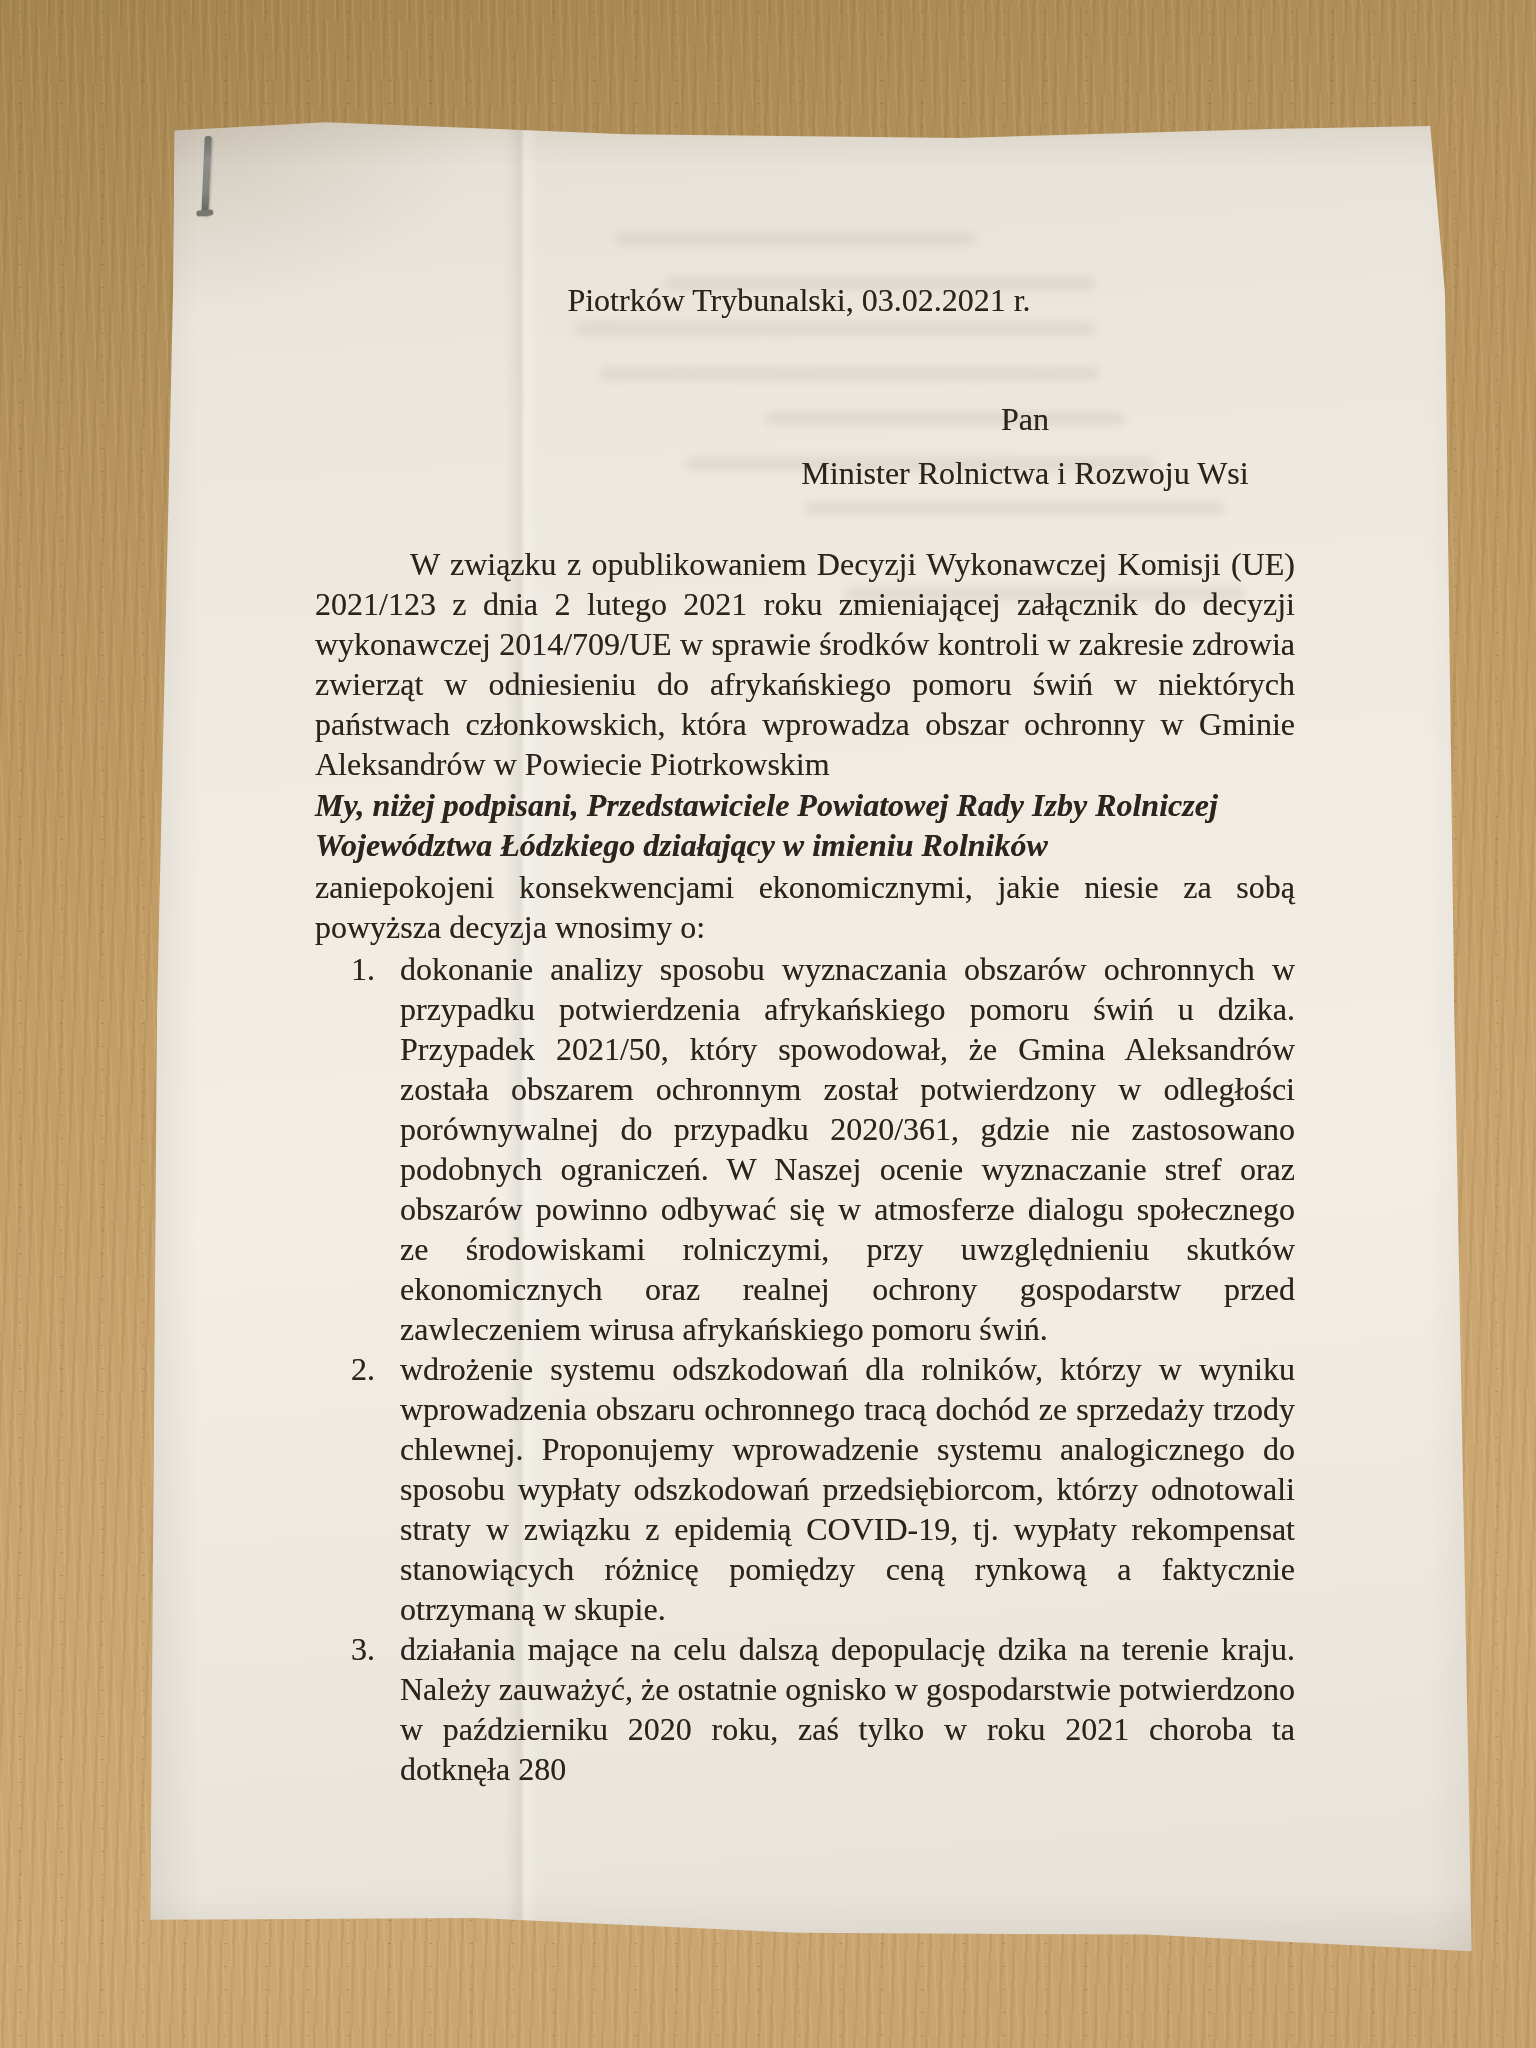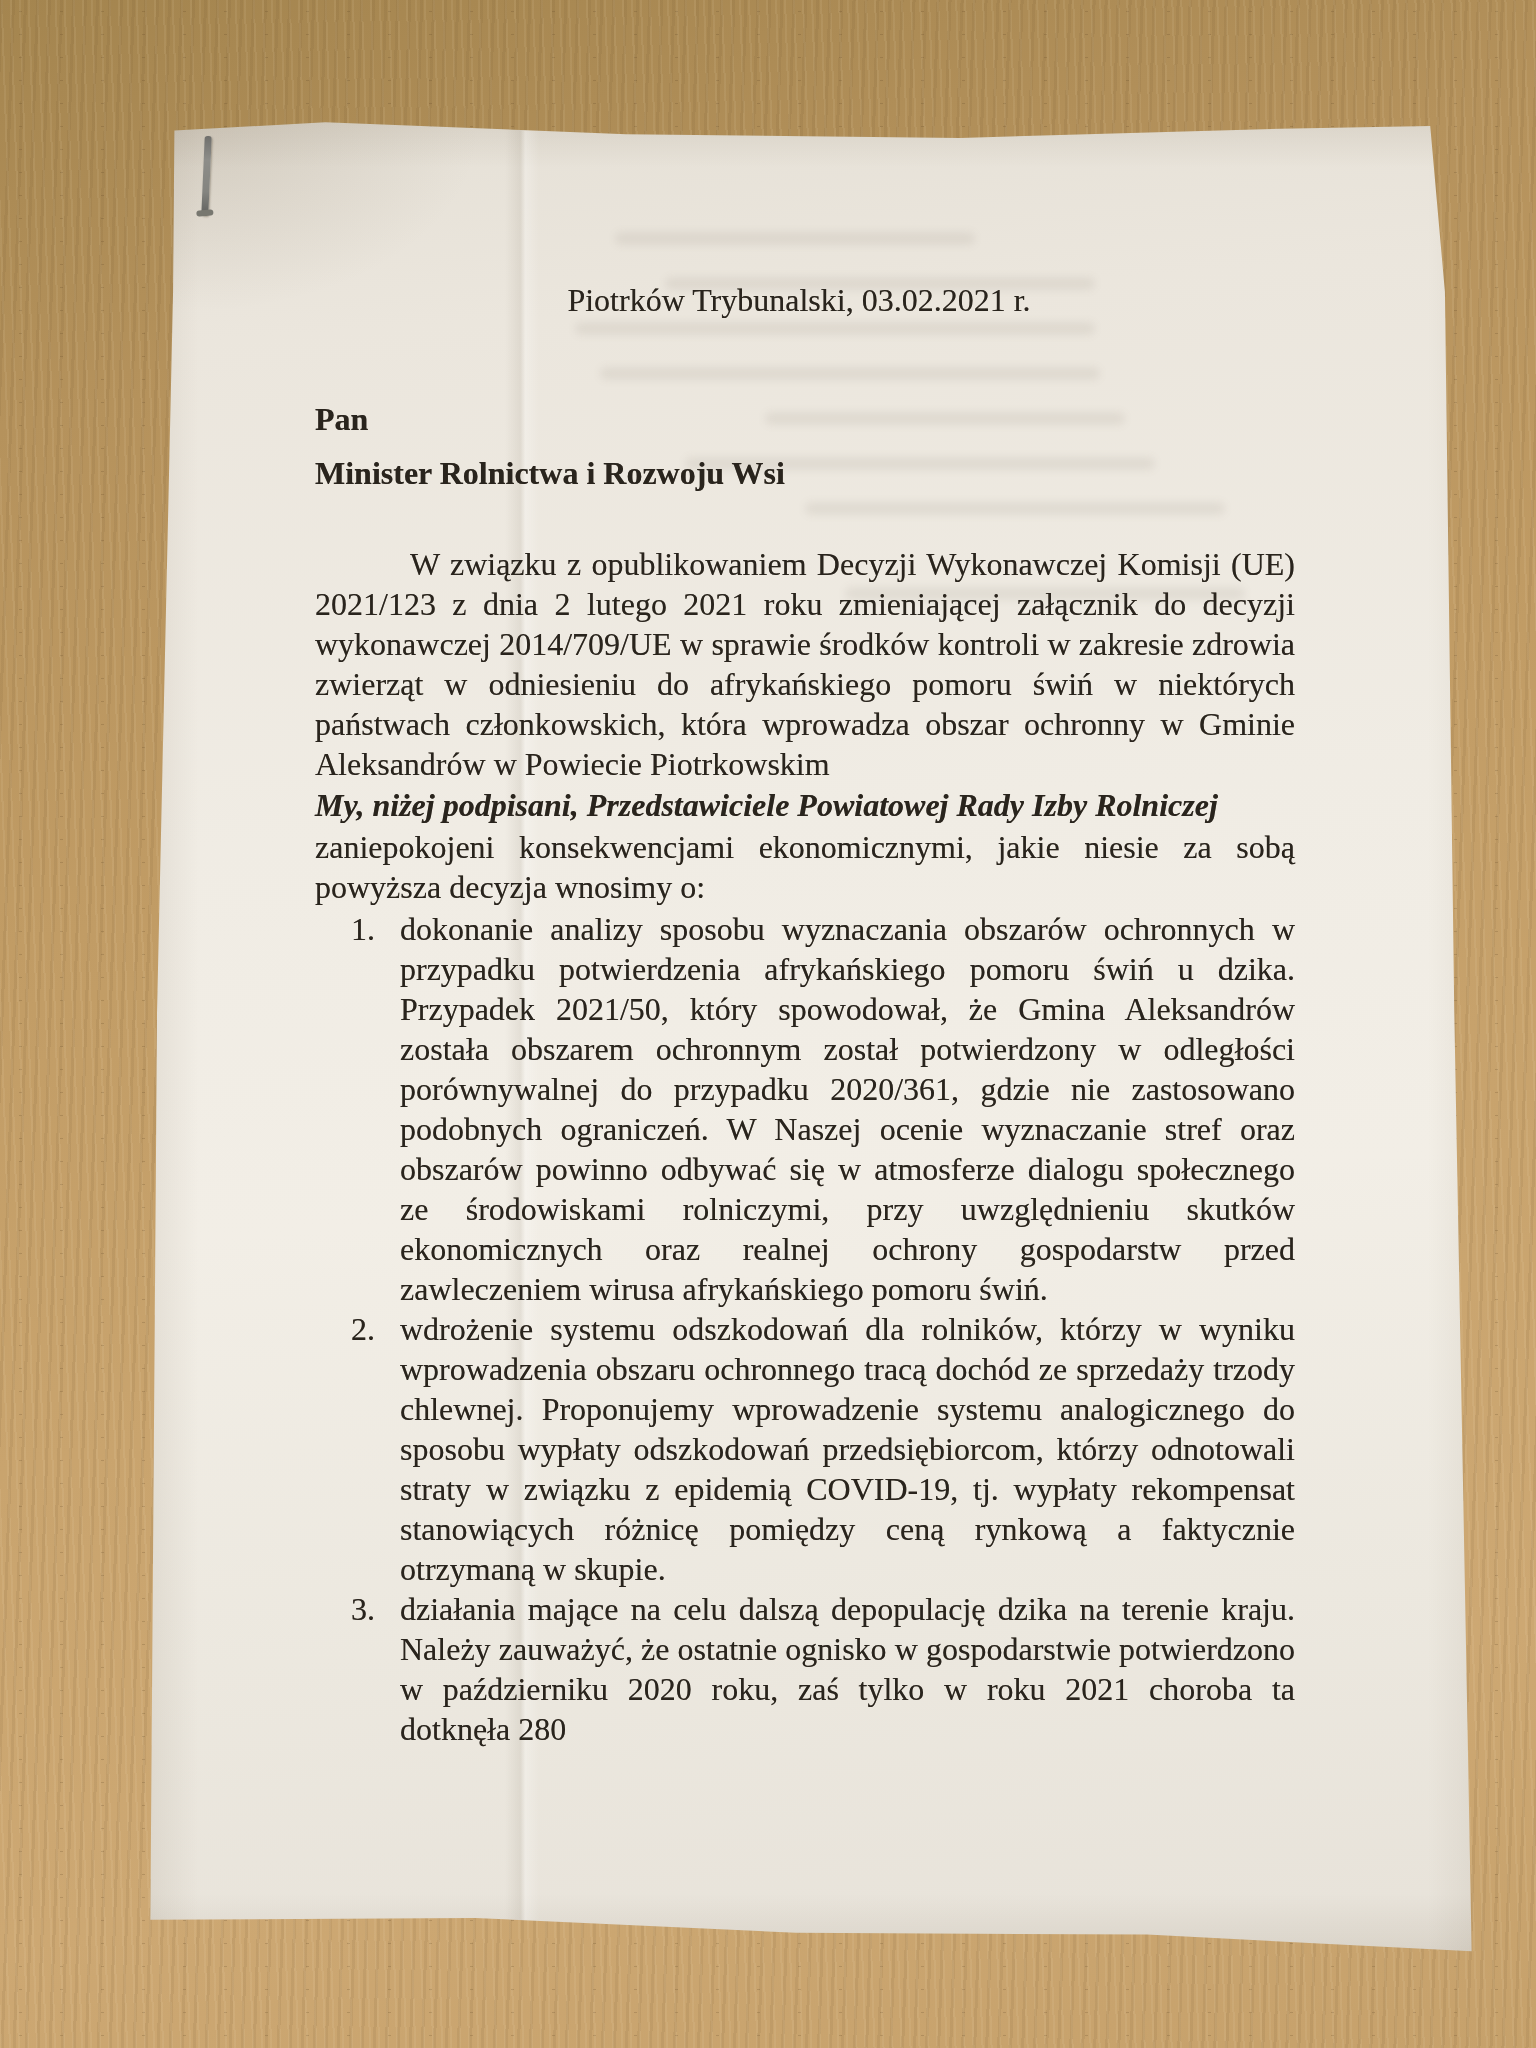--- a/index.html
+++ b/index.html
@@ -56,21 +56,21 @@
     background:rgba(106,96,80,0.45);opacity:0.22;filter:blur(4px);
     pointer-events:none;
   }
   
   .content{
     position:absolute;left:170px;top:0;width:980px;
     color:#29241d;font-size:32px;line-height:40px;
     text-shadow:0 0 0.6px rgba(57,46,33,0.55);
   }
   .dateline{margin-top:168px;text-align:center;padding-right:12px;}
-  .recipient{margin-top:72px;font-weight:bold;line-height:54px;}
+  .recipient{margin-top:72px;margin-left:440px;font-weight:normal;line-height:54px;text-align:center;}
   .intro{margin:44px 0 0 0;text-align:justify;text-indent:95px;}
   .petitioners{margin-top:1px;font-weight:bold;font-style:italic;text-align:left;}
   .request{margin:2px 0 0 0;text-align:justify;}
   .demands{margin-top:2px;}
   .demand{position:relative;padding-left:85px;text-align:justify;}
   .demand .num{position:absolute;left:36px;top:0;}
 </style>
 </head>
 <body>
 
@@ -99,20 +99,21 @@
 
       <div class="recipient">
         <div>Pan</div>
         <div>Minister Rolnictwa i Rozwoju Wsi</div>
       </div>
 
       <p class="intro">W związku z opublikowaniem Decyzji Wykonawczej Komisji (UE) 2021/123 z dnia 2 lutego 2021 roku zmieniającej załącznik do decyzji wykonawczej 2014/709/UE w sprawie środków kontroli w zakresie zdrowia zwierząt w odniesieniu do afrykańskiego pomoru świń w niektórych państwach członkowskich, która wprowadza obszar ochronny w Gminie Aleksandrów w Powiecie Piotrkowskim</p>
 
       <div class="petitioners">
         <div>My, niżej podpisani, Przedstawiciele Powiatowej Rady Izby Rolniczej</div>
+        <div>Województwa Łódzkiego działający w imieniu Rolników</div>
       </div>
 
       <p class="request">zaniepokojeni konsekwencjami ekonomicznymi, jakie niesie za sobą powyższa decyzja wnosimy o:</p>
 
       <div class="demands">
         <div class="demand">
           <span class="num">1.</span>
           <span class="txt">dokonanie analizy sposobu wyznaczania obszarów ochronnych w przypadku potwierdzenia afrykańskiego pomoru świń u dzika. Przypadek 2021/50, który spowodował, że Gmina Aleksandrów została obszarem ochronnym został potwierdzony w odległości porównywalnej do przypadku 2020/361, gdzie nie zastosowano podobnych ograniczeń. W Naszej ocenie wyznaczanie stref oraz obszarów powinno odbywać się w atmosferze dialogu społecznego ze środowiskami rolniczymi, przy uwzględnieniu skutków ekonomicznych oraz realnej ochrony gospodarstw przed zawleczeniem wirusa afrykańskiego pomoru świń.</span>
         </div>
         <div class="demand">

